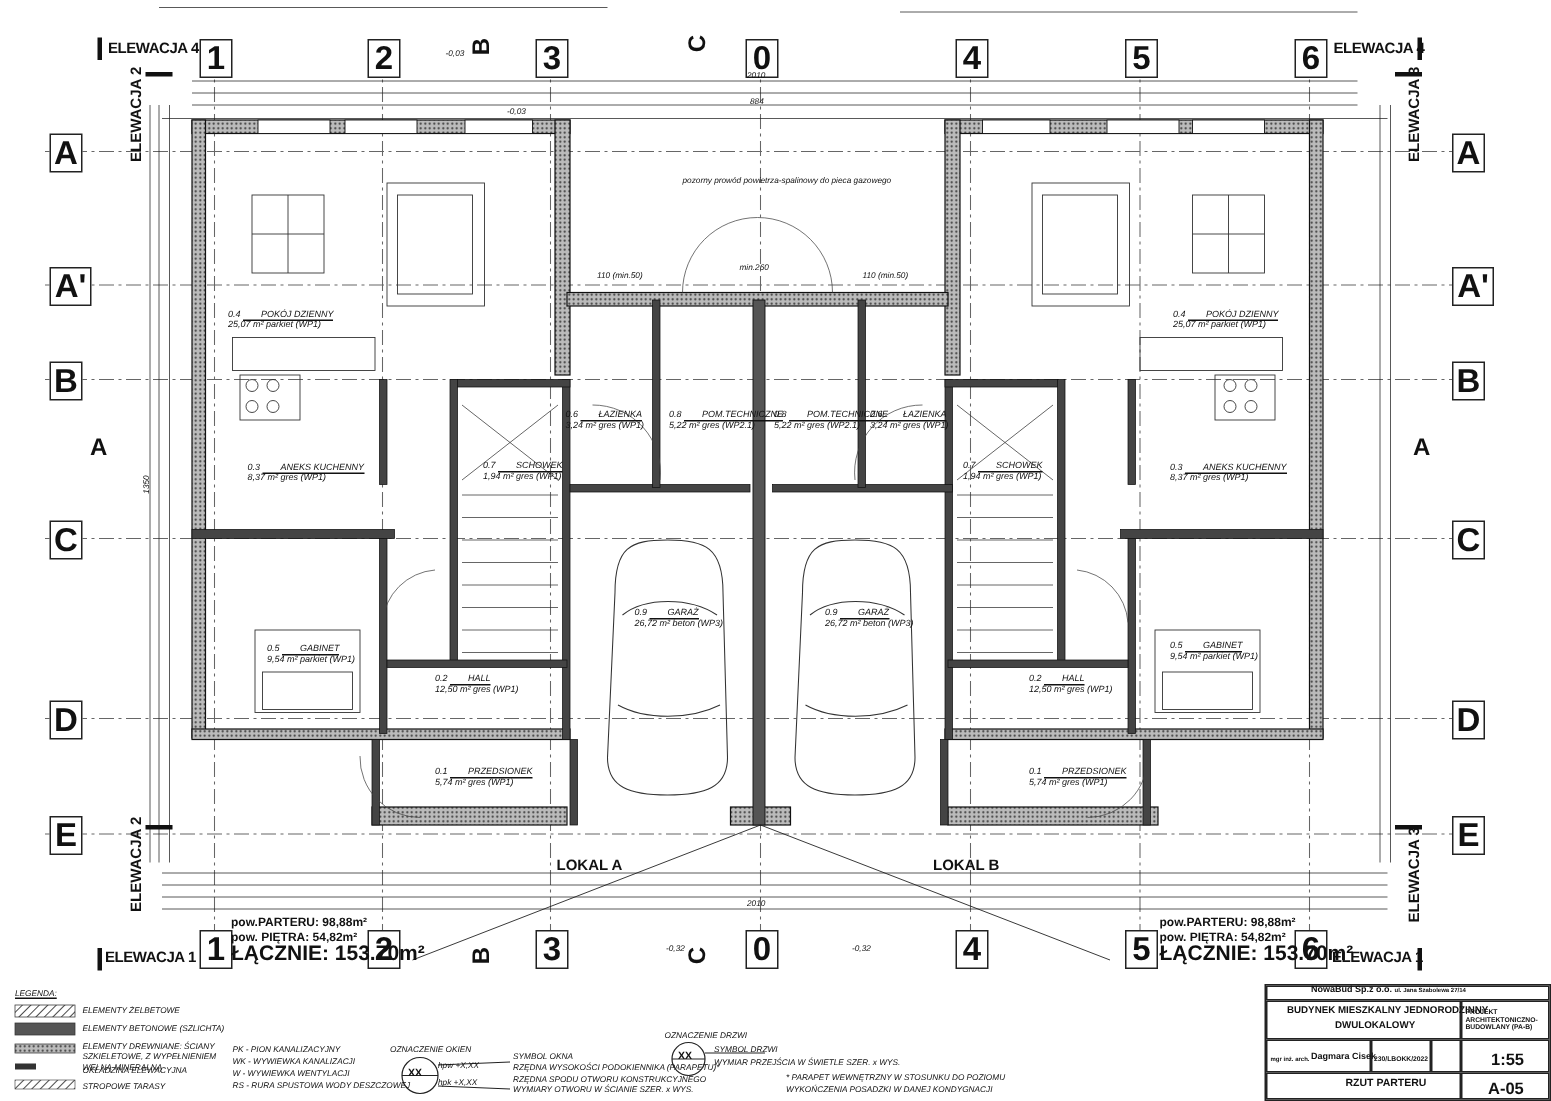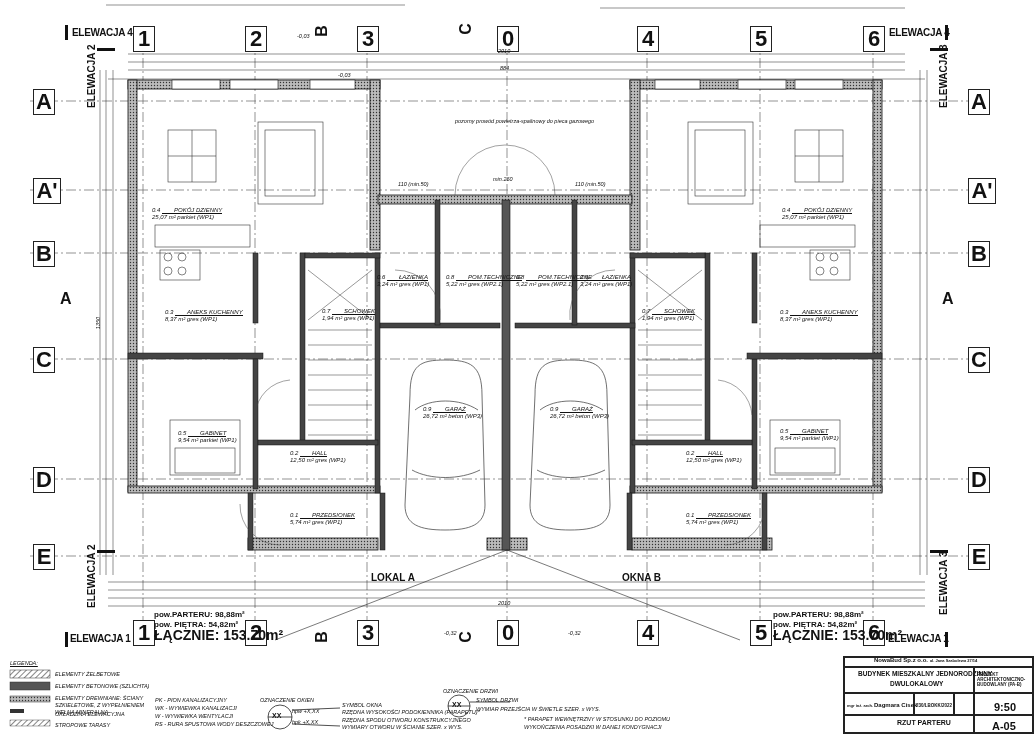--- a/index.html
+++ b/index.html
@@ -353,21 +353,21 @@
 <div class="dim" style="left:498px;top:48px;">2010</div>
 <div class="dim" style="left:500px;top:65px;">884</div>
 <div class="dim" style="left:498px;top:600px;">2010</div>
 <div class="dim" style="left:92px;top:320px;transform:rotate(-90deg);">1350</div>
 <div class="dim" style="left:444px;top:630px;">-0,32</div>
 <div class="dim" style="left:568px;top:630px;">-0,32</div>
 <div class="dim" style="left:338px;top:72px;">-0,03</div>
 <div class="dim" style="left:297px;top:33px;">-0,03</div>
 
 <div class="lokal" style="left:341px;top:572px;padding-left:30px;">LOKAL A</div>
-<div class="lokal" style="left:622px;top:572px;">OKNA B</div>
+<div class="lokal" style="left:622px;top:572px;">LOKAL B</div>
 
 <div class="area-box" style="left:154px;top:610px;">
   <div><span>pow.PARTERU:</span> <span>98,88m²</span></div>
   <div><span>pow.   PIĘTRA:</span> <span>54,82m²</span></div>
   <div class="big"><span>ŁĄCZNIE:</span> <span>153.70m²</span></div>
 </div>
 <div class="area-box" style="left:773px;top:610px;">
   <div><span>pow.PARTERU:</span> <span>98,88m²</span></div>
   <div><span>pow.   PIĘTRA:</span> <span>54,82m²</span></div>
   <div class="big"><span>ŁĄCZNIE:</span> <span>153.70m²</span></div>
@@ -411,18 +411,18 @@
   <div class="tb-t" style="left:46px;top:23px;font-size:6.5px;">DWULOKALOWY</div>
   <div class="tb-cell" style="left:130px;top:10px;width:59px;height:26px;"></div>
   <div class="tb-t" style="left:133px;top:15px;font-size:4.5px;width:54px;white-space:normal;line-height:5px;">PROJEKT ARCHITEKTONICZNO-BUDOWLANY (PA-B)</div>
   <div class="tb-cell" style="left:0;top:36px;width:70px;height:22px;"></div>
   <div class="tb-t" style="left:3px;top:46px;font-size:4px;">mgr inż. arch.</div>
   <div class="tb-t" style="left:30px;top:45px;font-size:6px;">Dagmara Cisek</div>
   <div class="tb-cell" style="left:70px;top:36px;width:40px;height:22px;"></div>
   <div class="tb-t" style="left:72px;top:46px;font-size:4.5px;">230/LBOKK/2022</div>
   <div class="tb-cell" style="left:110px;top:36px;width:20px;height:22px;"></div>
   <div class="tb-cell" style="left:130px;top:36px;width:59px;height:22px;"></div>
-  <div class="tb-t" style="left:150px;top:44px;font-size:11px;">9:50</div>
+  <div class="tb-t" style="left:150px;top:44px;font-size:11px;">1:55</div>
   <div class="tb-cell" style="left:0;top:58px;width:130px;height:18px;"></div>
   <div class="tb-t" style="left:53px;top:62px;font-size:7px;">RZUT PARTERU</div>
   <div class="tb-cell" style="left:130px;top:58px;width:59px;height:18px;"></div>
   <div class="tb-t" style="left:148px;top:63px;font-size:11px;">A-05</div>
 </div>
 
 </body></html>

